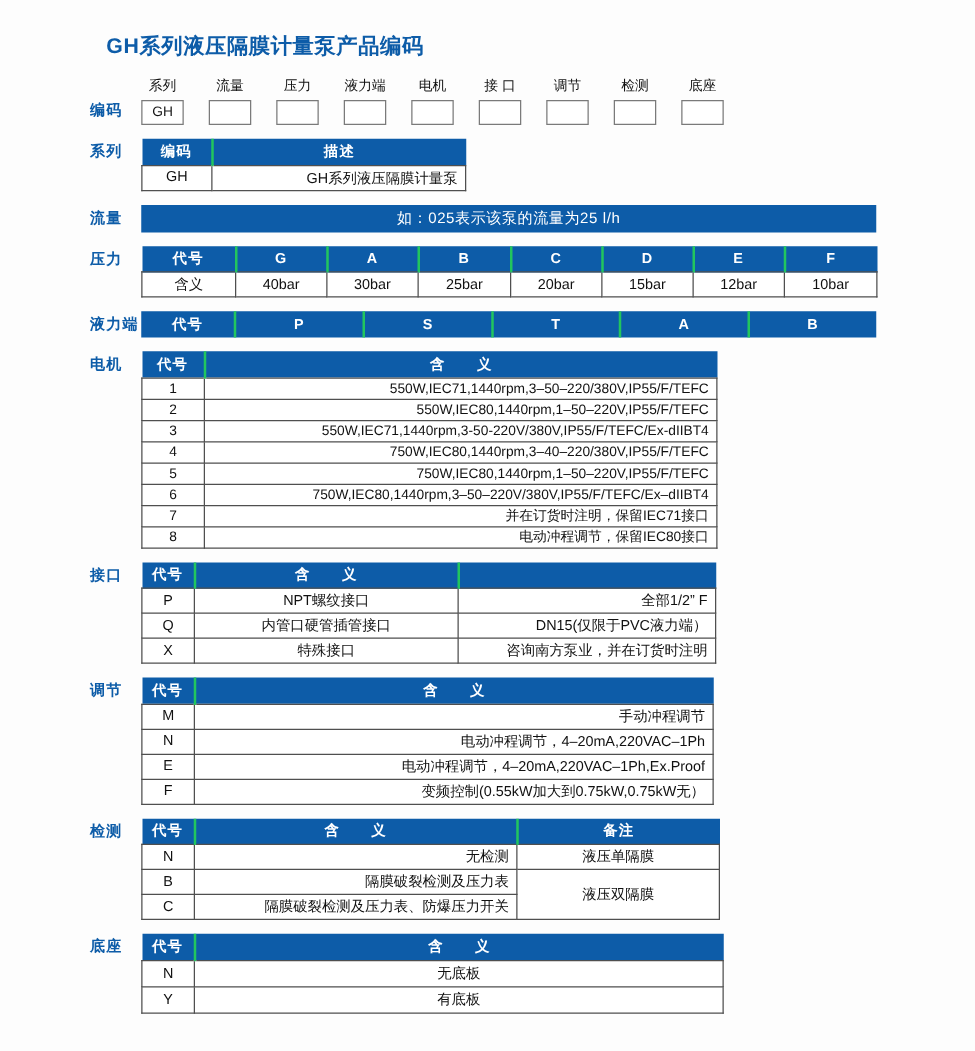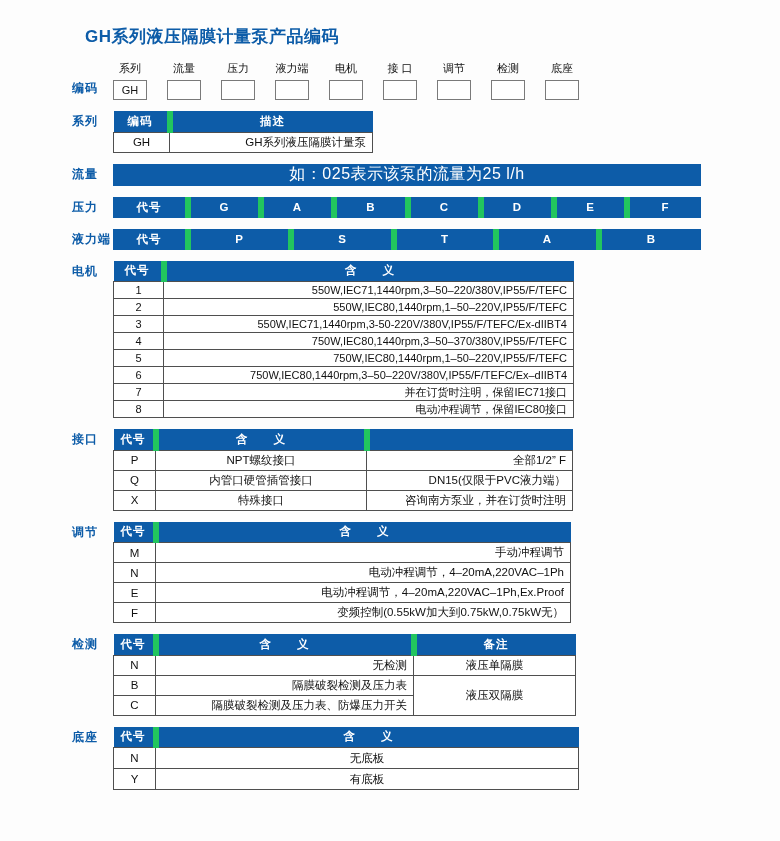--- a/index.html
+++ b/index.html
@@ -17,27 +17,27 @@
   
   .code-cols{ display:flex; }
   .code-col{ width:34px; margin-right:20px; display:flex; flex-direction:column; align-items:center; }
   .code-col:last-child{ margin-right:0; }
   .code-field-label{ font-size:11px; color:#111; white-space:nowrap; margin-bottom:4px; }
   .code-box{ width:34px; height:20px; border:1px solid #7a7a7a; background:#fff;
     display:flex; align-items:center; justify-content:center; font-size:11px; }
   .coding .side-label{ padding-top:20px; }
 
   
-  .flow-bar{ width:588px; height:22px; background:var(--accent); color:#fff; font-size:16px;
+  .flow-bar{ width:588px; height:22px; background:var(--accent); color:#fff; font-size:12px;
     display:flex; align-items:center; justify-content:center; letter-spacing:.5px; }
 
   
   table{ border-collapse:collapse; table-layout:fixed; background:#fff; }
   th{ background:var(--accent); color:#fff; font-weight:bold; font-size:11.5px; height:21px;
-      padding:0 4px; border-left:6px solid #22c55e; text-align:center; letter-spacing:1px; }
+      padding:0 4px; border-left:2px solid #22c55e; text-align:center; letter-spacing:1px; }
   th:first-child{ border-left:none; }
   td{ border:1px solid var(--border); font-size:11.5px; height:20px; padding:0 6px; color:#111; }
   td.c{ text-align:center; }
   td.l{ text-align:right; padding-left:14px; }
   .tbl-motor td{ height:17px; font-size:11px; }
   .tbl-base td{ height:21px; }
 </style>
 </head>
 <body>
 
@@ -129,20 +129,30 @@
           <tr>
         <th>代号</th>
         <th>G</th>
         <th>A</th>
         <th>B</th>
         <th>C</th>
         <th>D</th>
         <th>E</th>
         <th>F</th>
       </tr>
+      <tr>
+        <td class="c">含义</td>
+        <td class="c">40bar</td>
+        <td class="c">30bar</td>
+        <td class="c">25bar</td>
+        <td class="c">20bar</td>
+        <td class="c">15bar</td>
+        <td class="c">12bar</td>
+        <td class="c">10bar</td>
+      </tr>
     </tbody>
       </table>
   </div>
 
   <div class="section">
     <div class="side-label">液力端</div>
     <table class="tbl-liquid">
       <colgroup>
           <col style="width:75px">
           <col style="width:103px">
@@ -183,21 +193,21 @@
       <tr>
             <td class="c">2</td>
             <td class="l">550W,IEC80,1440rpm,1–50–220V,IP55/F/TEFC</td>
           </tr>
       <tr>
             <td class="c">3</td>
             <td class="l">550W,IEC71,1440rpm,3-50-220V/380V,IP55/F/TEFC/Ex-dIIBT4</td>
           </tr>
       <tr>
             <td class="c">4</td>
-            <td class="l">750W,IEC80,1440rpm,3–50–370/380V,IP55/F/TEFC</td>
+            <td class="l">750W,IEC80,1440rpm,3–40–220/380V,IP55/F/TEFC</td>
           </tr>
       <tr>
             <td class="c">5</td>
             <td class="l">750W,IEC80,1440rpm,1–50–220V,IP55/F/TEFC</td>
           </tr>
       <tr>
             <td class="c">6</td>
             <td class="l">750W,IEC80,1440rpm,3–50–220V/380V,IP55/F/TEFC/Ex–dIIBT4</td>
           </tr>
       <tr>

